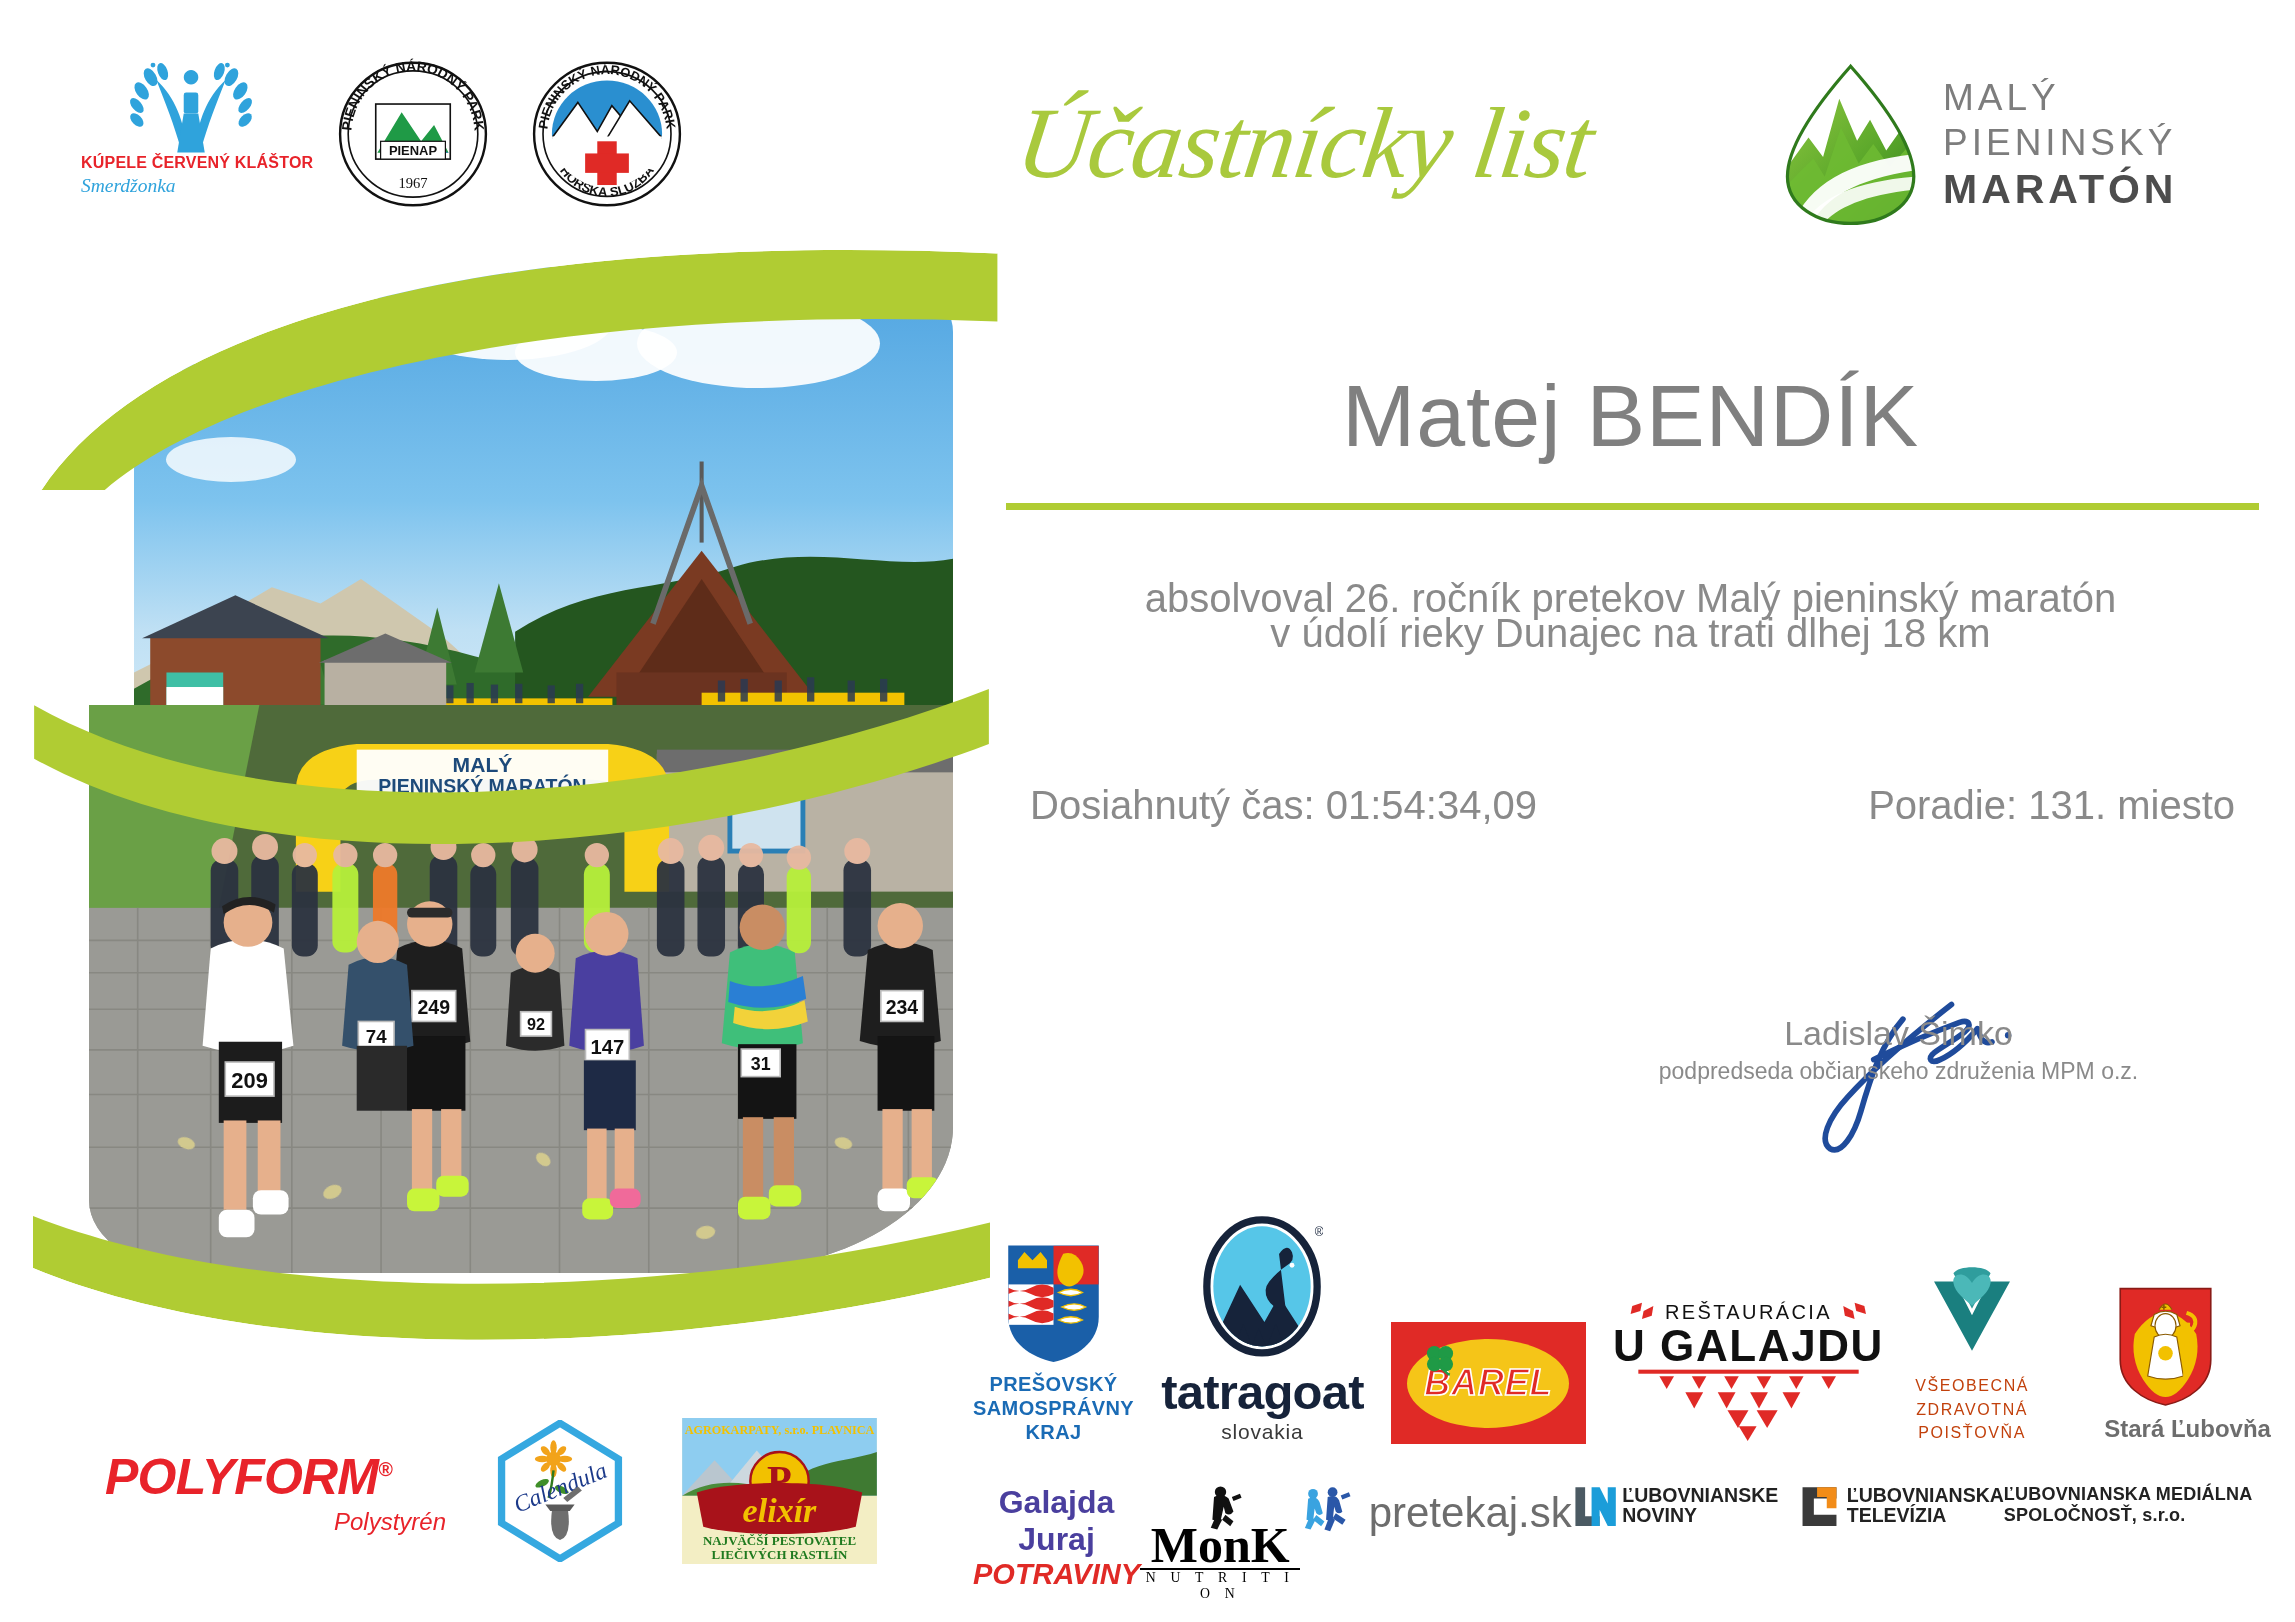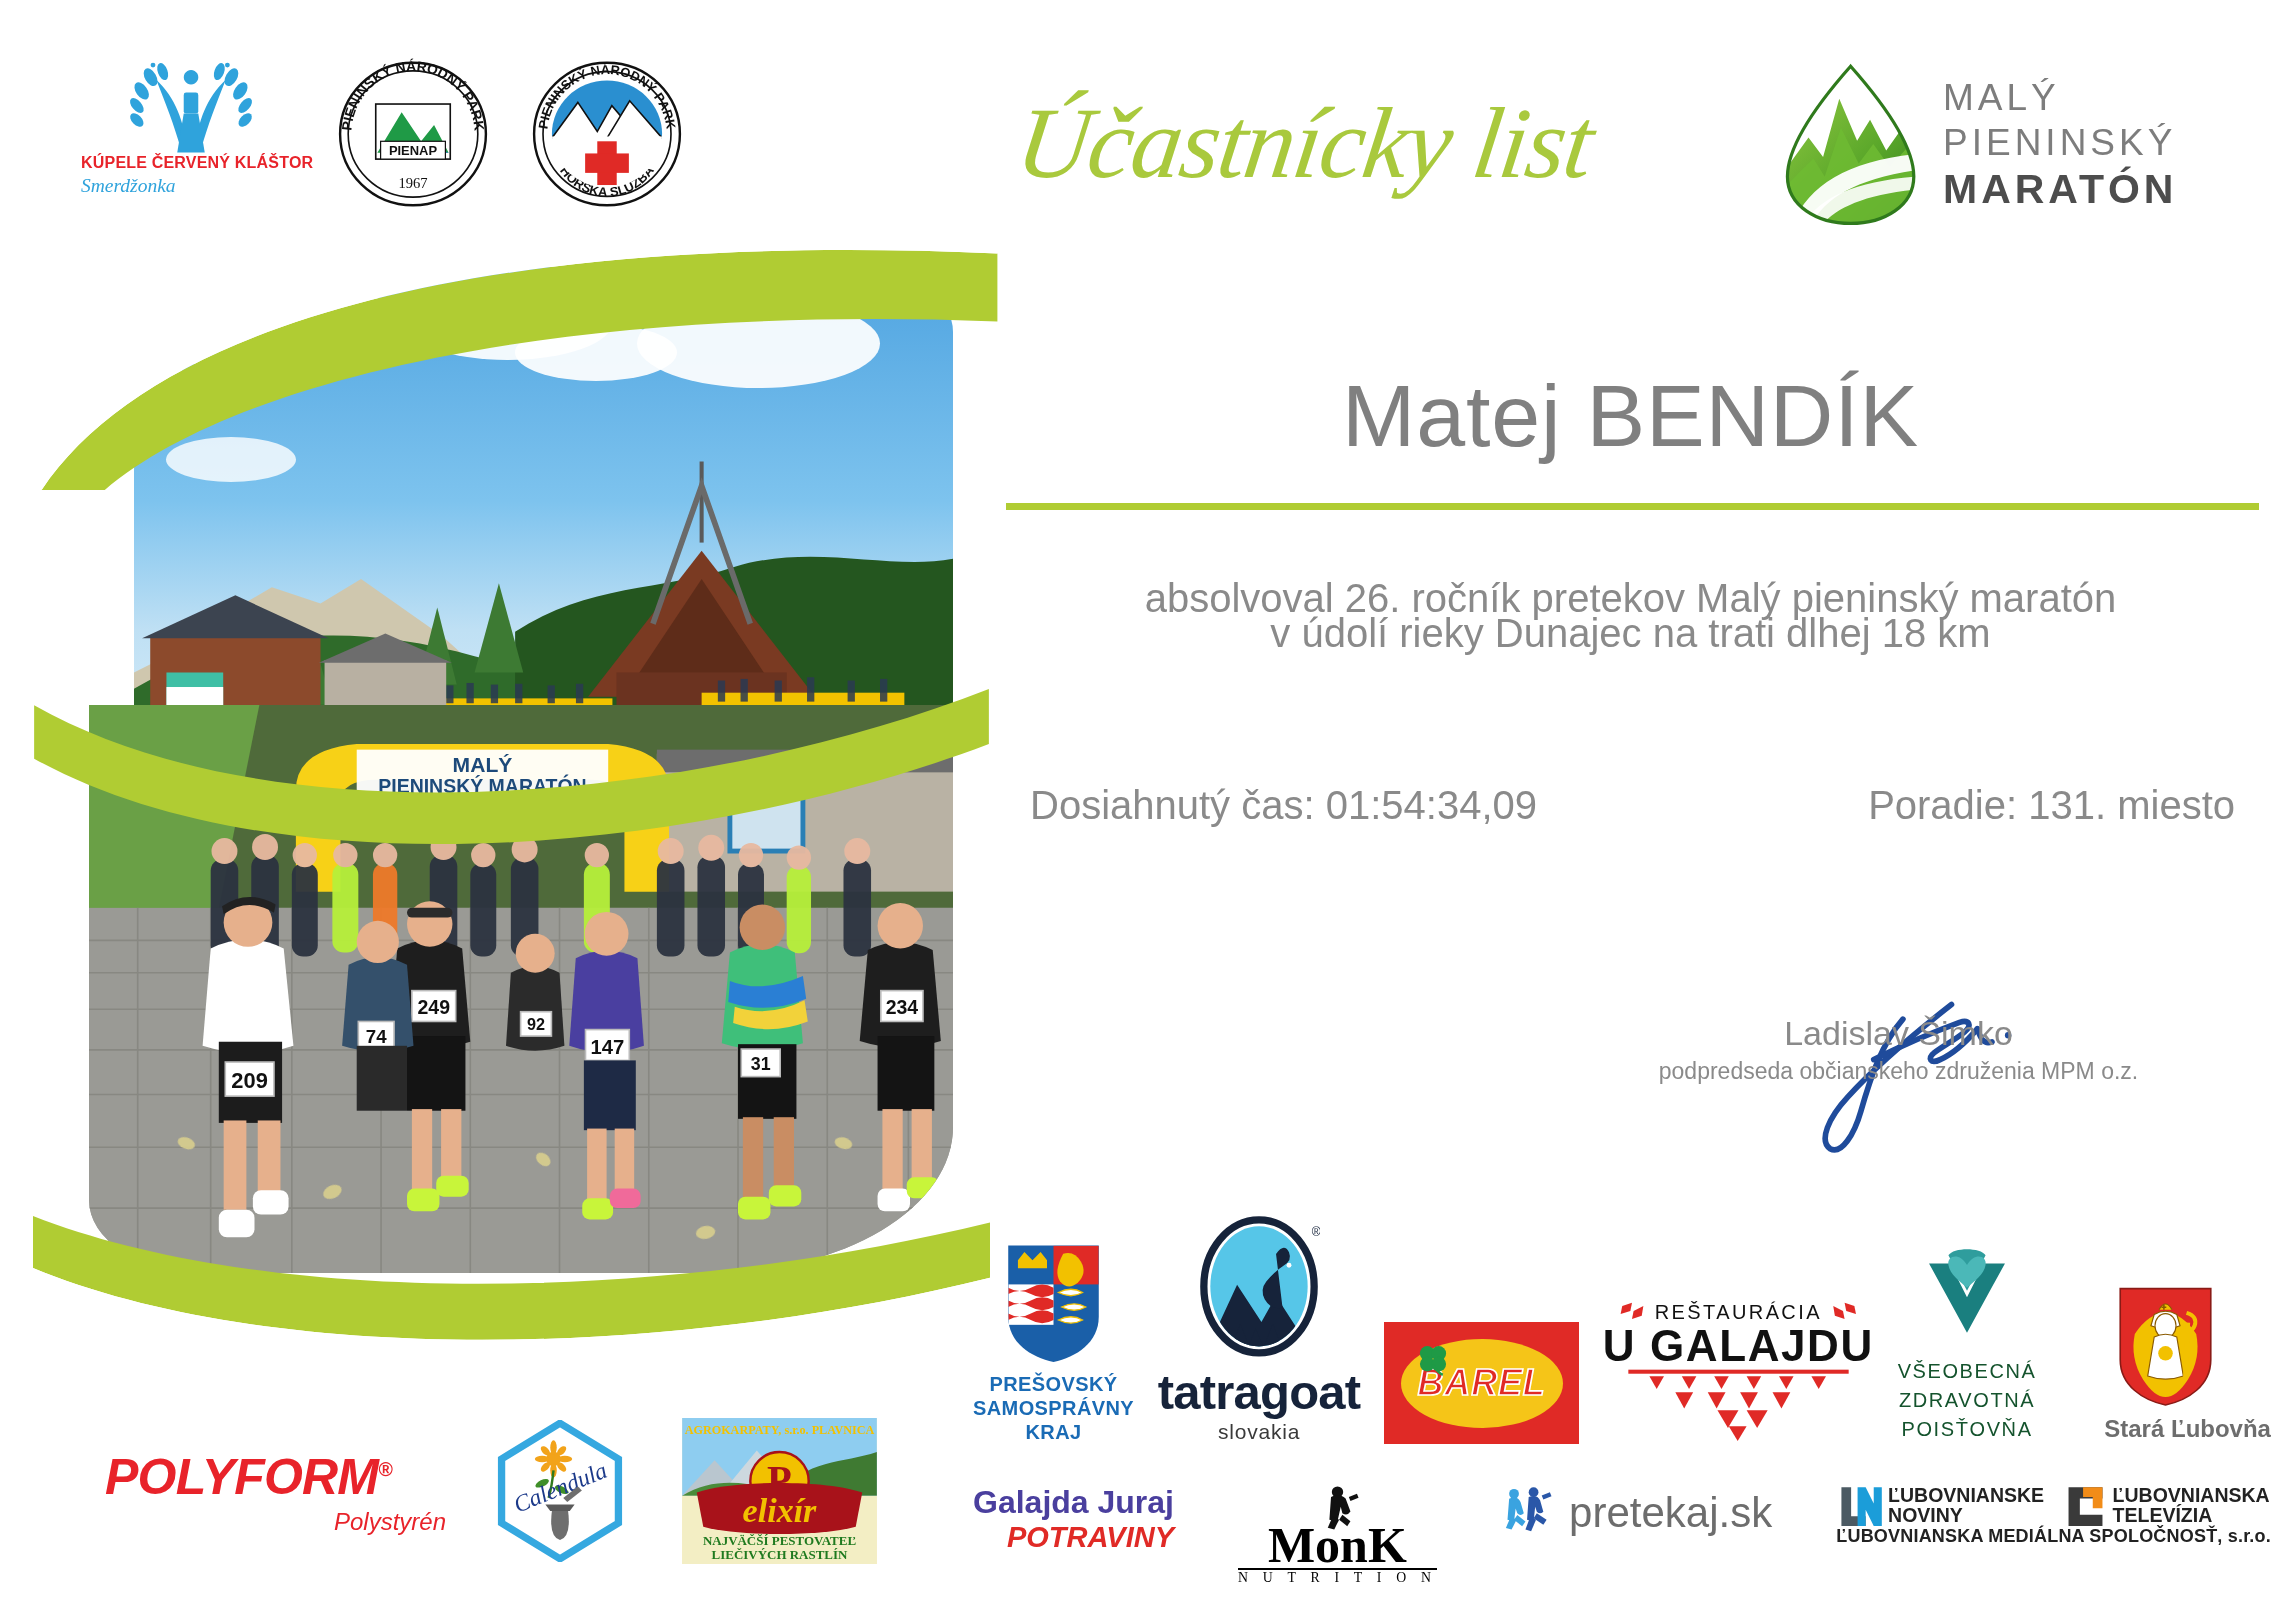--- a/index.html
+++ b/index.html
@@ -110,29 +110,29 @@
   .psk .cap{color:#1a6bb5;font-size:20px;letter-spacing:0.4px;}
   .tg .w1{font-size:49px;font-weight:bold;color:#16233a;font-family:"Liberation Sans",sans-serif;letter-spacing:-0.8px;}
   .tg .w2{font-size:21px;color:#3a3a3a;letter-spacing:0.8px;}
   .barel-box{width:195px;height:122px;background:#e02a26;display:flex;align-items:center;justify-content:center;}
   .barel-oval{width:162px;height:89px;border-radius:50%;background:#f5c518;
               display:flex;align-items:center;justify-content:center;position:relative;}
   .barel-oval span{color:#e02a26;font-weight:bold;font-style:italic;font-size:36px;
                    -webkit-text-stroke:1.6px #fff;letter-spacing:0.8px;}
   .ugal .r1{font-size:20px;letter-spacing:2.4px;color:#111;}
   .ugal .r2{font-size:44px;font-weight:bold;color:#111;letter-spacing:1.6px;line-height:1;}
-  .vzp .cap{color:#14532d;font-weight:normal;font-size:20px;letter-spacing:1.6px;line-height:1.45;}
+  .vzp .cap{color:#c2410c;font-weight:normal;font-size:16px;letter-spacing:1.6px;line-height:1.45;}
   .slub .cap{color:#6d6d6d;font-size:24px;margin-left:44px;}
   .gal .g1{color:#4a3f9e;font-weight:bold;font-size:32px;font-family:"Liberation Sans",sans-serif;}
   .gal .g2{color:#e02a26;font-weight:bold;font-style:italic;font-size:29px;text-align:right;}
   .monk .m1{font-family:"Liberation Serif",serif;font-size:50px;font-weight:bold;color:#000;line-height:.9;}
   .monk .m2{font-family:"Liberation Serif",serif;font-size:13.8px;letter-spacing:5.7px;color:#000;
             border-top:2.4px solid #000;padding-top:0;}
   .pret .p1{font-size:42px;color:#6d6d6d;}
-  .lmed{display:flex;flex-direction:column;align-items:center;}
+  .lmed{display:flex;align-items:center;}
   .lmed .top{display:flex;gap:21px;align-items:center;}
   .lmed .b1{font-size:19.5px;font-weight:bold;color:#222;line-height:1.05;text-align:left;}
   .lmed .foot{font-size:18px;font-weight:bold;color:#222;margin-top:0;letter-spacing:0.2px;}
 </style>
 </head>
 <body>
 
 <div class="page">
 
   <div class="hdr-logos">

